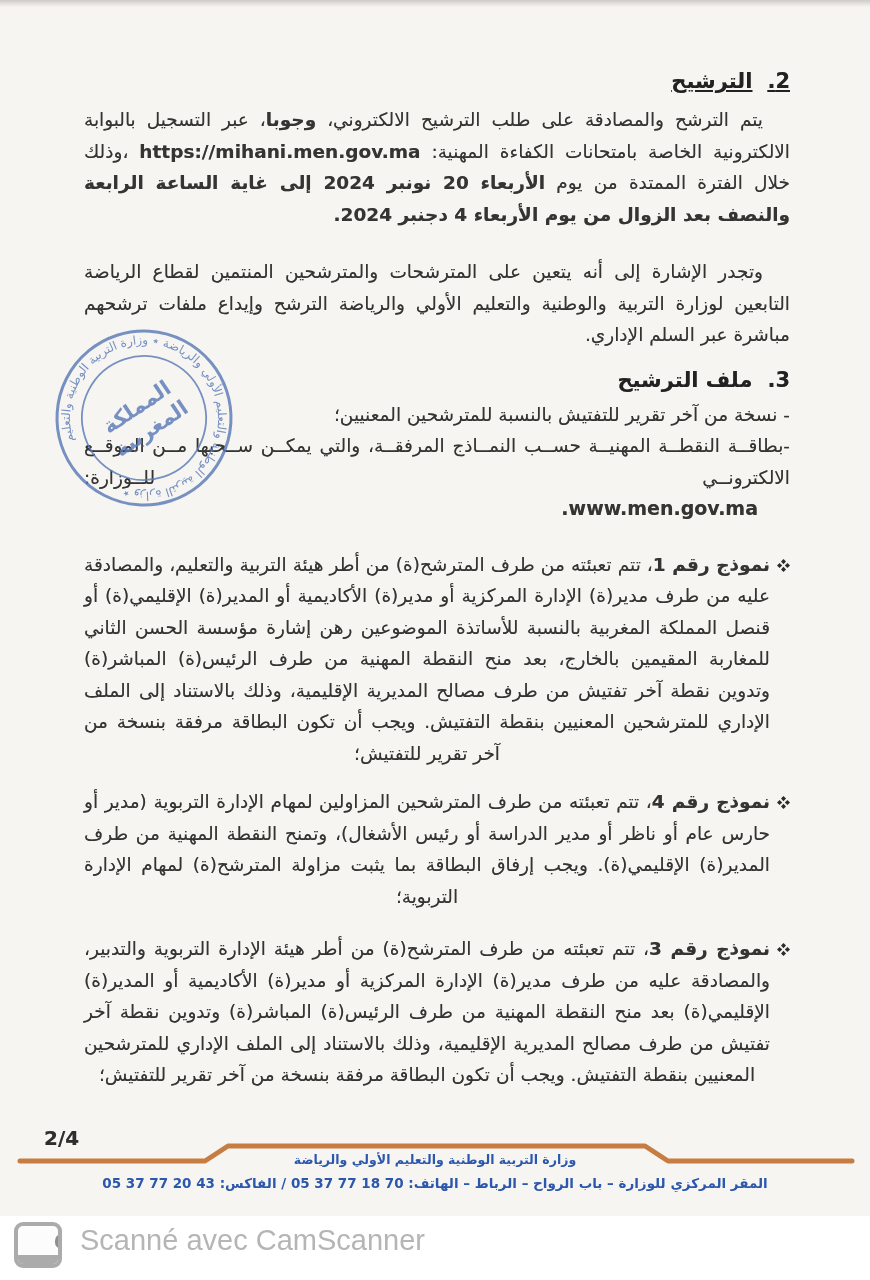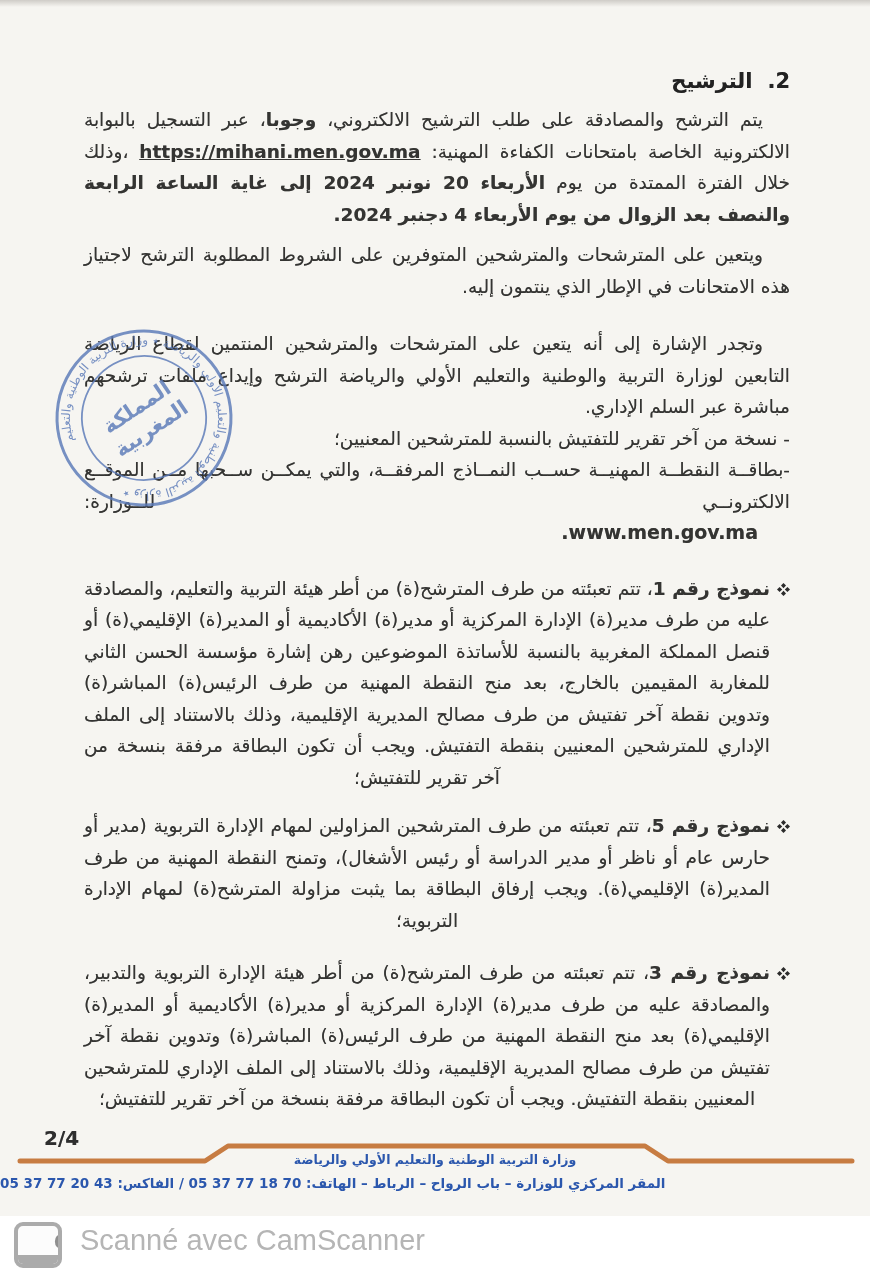--- a/index.html
+++ b/index.html
@@ -18,30 +18,30 @@
     content:"";position:absolute;left:0;top:0;right:0;height:7px;
     background:linear-gradient(to bottom, #cfccc7, rgba(246,245,241,0));
   }
   .content{
     position:absolute;top:0;right:80px;width:706px;
     direction:rtl;color:var(--ink);
     font-size:18.5px;line-height:31.5px;text-align:justify;
     text-shadow:0 0 .5px rgba(70,70,70,.55);
   }
   .heading{font-size:21px;font-weight:bold;line-height:30px;text-align:right;color:#222;}
-  .h1x{margin:66px 0 8px 0;}
+  .h1x{margin:66px 0 8px 0;text-decoration:underline;}
   .h3x{margin:14px 0 4px 0;}
   .h-num{margin-left:15px;}
   p{margin:0;}
   .para{text-indent:27px;}
   .p1{margin-top:4px;}
   .p2{margin-top:9px;}
   .p3{margin-top:26px;}
   .bold{font-weight:bold;margin-top:8px;}
-  .ltr{direction:ltr;unicode-bidi:isolate;text-decoration:underline;}
+  .ltr{direction:ltr;unicode-bidi:isolate;}
   .intro-line{text-indent:32px;text-align:right;}
   .dash-item{text-align:right;}
   .dash-stretch{text-align:justify;text-align-last:justify;}
   .site-url{
     direction:rtl;text-align:right;margin:0 32px 16px 0;
     font-weight:bold;font-size:19px;
   }
   .form-item{
     padding-right:20px;text-indent:-20px;
     text-align:justify;text-align-last:center;
@@ -61,21 +61,21 @@
     position:absolute;left:44px;top:1126px;
     font-size:20px;font-weight:bold;color:#2e2e2e;
     text-shadow:0 0 .5px rgba(70,70,70,.5);
   }
   .footer-line{position:absolute;left:0;top:1136px;}
   .footer-ministry{
     position:absolute;left:0;top:1150px;width:870px;text-align:center;
     direction:rtl;color:var(--blue);font-size:12.5px;font-weight:bold;line-height:20px;
   }
   .footer-address{
-    position:absolute;left:0;top:1172px;width:870px;text-align:left;
+    position:absolute;left:0;top:1172px;width:870px;text-align:center;
     direction:rtl;color:var(--blue);font-size:13.5px;font-weight:bold;line-height:22px;
   }
   .footer-address .num{direction:ltr;unicode-bidi:isolate;}
   
   .cam-strip{
     position:absolute;left:0;top:1216px;width:870px;height:64px;background:#ffffff;
   }
   .cs-badge{
     position:absolute;left:14px;top:6px;width:48px;height:46px;
     border:4px solid #ababab;border-radius:9px;background:#fcfcfc;
@@ -103,24 +103,26 @@
   <div class="content">
 
     <div class="heading h1x">
       <span class="h-num">2.</span><span>الترشيح</span>
     </div>
 
     <p class="para p1">
       <span>يتم الترشح والمصادقة على طلب الترشيح الالكتروني، </span><span class="bold">وجوبا</span><span>، عبر التسجيل بالبوابة الالكترونية الخاصة بامتحانات الكفاءة المهنية: </span><span class="ltr bold">https://mihani.men.gov.ma</span><span> ،وذلك خلال الفترة الممتدة من يوم </span><span class="bold">الأربعاء 20 نونبر 2024 إلى غاية الساعة الرابعة والنصف بعد الزوال من يوم الأربعاء 4 دجنبر 2024.</span>
     </p>
 
-    <p class="para p2">ويتعين على المترشحات والمترشحين المتوفرين على الشروط المطلوبة الترشح لاجتياز هذه الامتحانات في الإطار الذي ينتمون إليه.</p>
 
     <p class="para p3">وتجدر الإشارة إلى أنه يتعين على المترشحات والمترشحين المنتمين لقطاع الرياضة التابعين لوزارة التربية والوطنية والتعليم الأولي والرياضة الترشح وإيداع ملفات ترشحهم مباشرة عبر السلم الإداري.</p>
 
+    <div class="heading h3x">
+      <span class="h-num">3.</span><span>ملف الترشيح</span>
+    </div>
 
 
     <p class="dash-item">- نسخة من آخر تقرير للتفتيش بالنسبة للمترشحين المعنيين؛</p>
     <p class="dash-item dash-stretch">-بطاقــة النقطــة المهنيــة حســب النمــاذج المرفقــة، والتي يمكــن ســحبها مــن الموقــع الالكترونــي للــوزارة:</p>
 
     <div class="site-url">www.men.gov.ma.</div>
 
     <p class="form-item f1">
       <span class="bullet"><svg width="13" height="13" viewBox="0 0 13 13" fill="#2b2b2b">
             <path d="M6.5 0 L9 2.6 L6.5 5.2 L4 2.6 Z"></path>
@@ -129,21 +131,21 @@
             <path d="M6.5 7.8 L9 10.4 L6.5 13 L4 10.4 Z"></path>
           </svg></span><span class="bold">نموذج رقم 1</span><span>، تتم تعبئته من طرف المترشح(ة) من أطر هيئة التربية والتعليم، والمصادقة عليه من طرف مدير(ة) الإدارة المركزية أو مدير(ة) الأكاديمية أو المدير(ة) الإقليمي(ة) أو قنصل المملكة المغربية بالنسبة للأساتذة الموضوعين رهن إشارة مؤسسة الحسن الثاني للمغاربة المقيمين بالخارج، بعد منح النقطة المهنية من طرف الرئيس(ة) المباشر(ة) وتدوين نقطة آخر تفتيش من طرف مصالح المديرية الإقليمية، وذلك بالاستناد إلى الملف الإداري للمترشحين المعنيين بنقطة التفتيش. ويجب أن تكون البطاقة مرفقة بنسخة من آخر تقرير للتفتيش؛</span>
     </p>
 
     <p class="form-item f2">
       <span class="bullet"><svg width="13" height="13" viewBox="0 0 13 13" fill="#2b2b2b">
             <path d="M6.5 0 L9 2.6 L6.5 5.2 L4 2.6 Z"></path>
             <path d="M2.6 4 L5.2 6.5 L2.6 9 L0 6.5 Z"></path>
             <path d="M10.4 4 L13 6.5 L10.4 9 L7.8 6.5 Z"></path>
             <path d="M6.5 7.8 L9 10.4 L6.5 13 L4 10.4 Z"></path>
-          </svg></span><span class="bold">نموذج رقم 5</span><span>، تتم تعبئته من طرف المترشحين المزاولين لمهام الإدارة التربوية (مدير أو حارس عام أو ناظر أو مدير الدراسة أو رئيس الأشغال)، وتمنح النقطة المهنية من طرف المدير(ة) الإقليمي(ة). ويجب إرفاق البطاقة بما يثبت مزاولة المترشح(ة) لمهام الإدارة التربوية؛</span>
+          </svg></span><span class="bold">نموذج رقم 4</span><span>، تتم تعبئته من طرف المترشحين المزاولين لمهام الإدارة التربوية (مدير أو حارس عام أو ناظر أو مدير الدراسة أو رئيس الأشغال)، وتمنح النقطة المهنية من طرف المدير(ة) الإقليمي(ة). ويجب إرفاق البطاقة بما يثبت مزاولة المترشح(ة) لمهام الإدارة التربوية؛</span>
     </p>
 
     <p class="form-item f3">
       <span class="bullet"><svg width="13" height="13" viewBox="0 0 13 13" fill="#2b2b2b">
             <path d="M6.5 0 L9 2.6 L6.5 5.2 L4 2.6 Z"></path>
             <path d="M2.6 4 L5.2 6.5 L2.6 9 L0 6.5 Z"></path>
             <path d="M10.4 4 L13 6.5 L10.4 9 L7.8 6.5 Z"></path>
             <path d="M6.5 7.8 L9 10.4 L6.5 13 L4 10.4 Z"></path>
           </svg></span><span class="bold">نموذج رقم 3</span><span>، تتم تعبئته من طرف المترشح(ة) من أطر هيئة الإدارة التربوية والتدبير، والمصادقة عليه من طرف مدير(ة) الإدارة المركزية أو مدير(ة) الأكاديمية أو المدير(ة) الإقليمي(ة) بعد منح النقطة المهنية من طرف الرئيس(ة) المباشر(ة) وتدوين نقطة آخر تفتيش من طرف مصالح المديرية الإقليمية، وذلك بالاستناد إلى الملف الإداري للمترشحين المعنيين بنقطة التفتيش. ويجب أن تكون البطاقة مرفقة بنسخة من آخر تقرير للتفتيش؛</span>
     </p>

